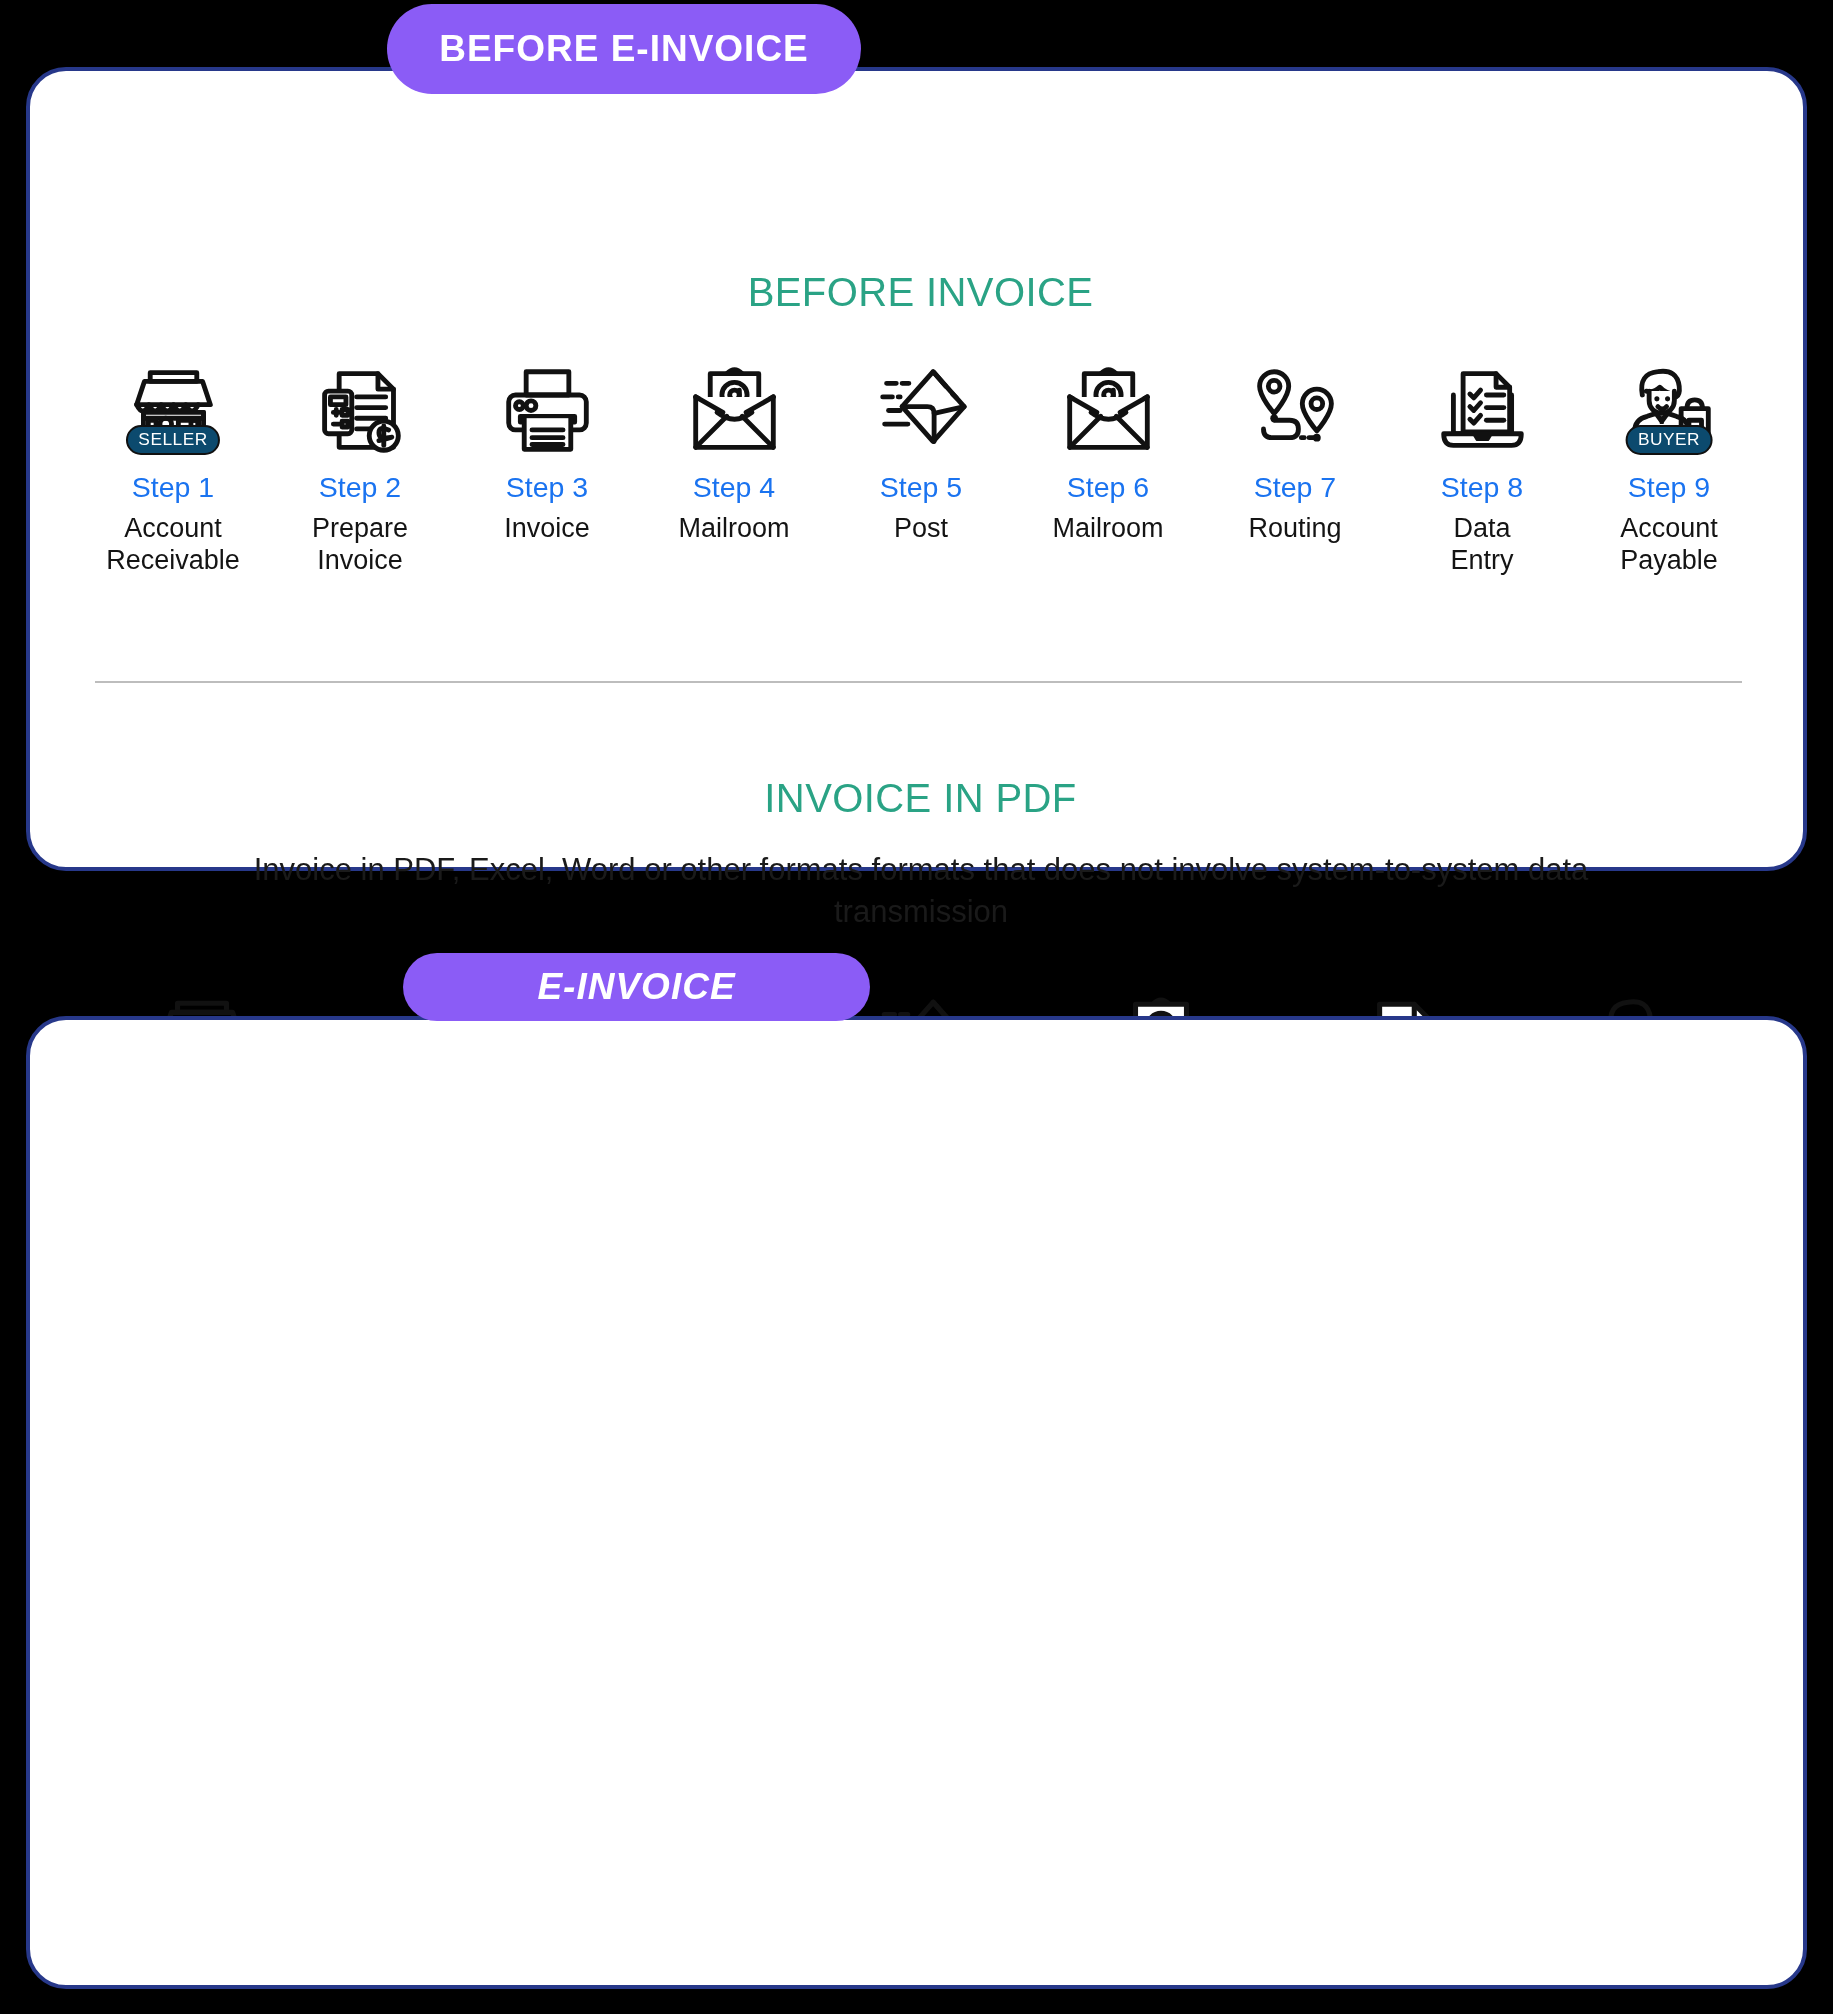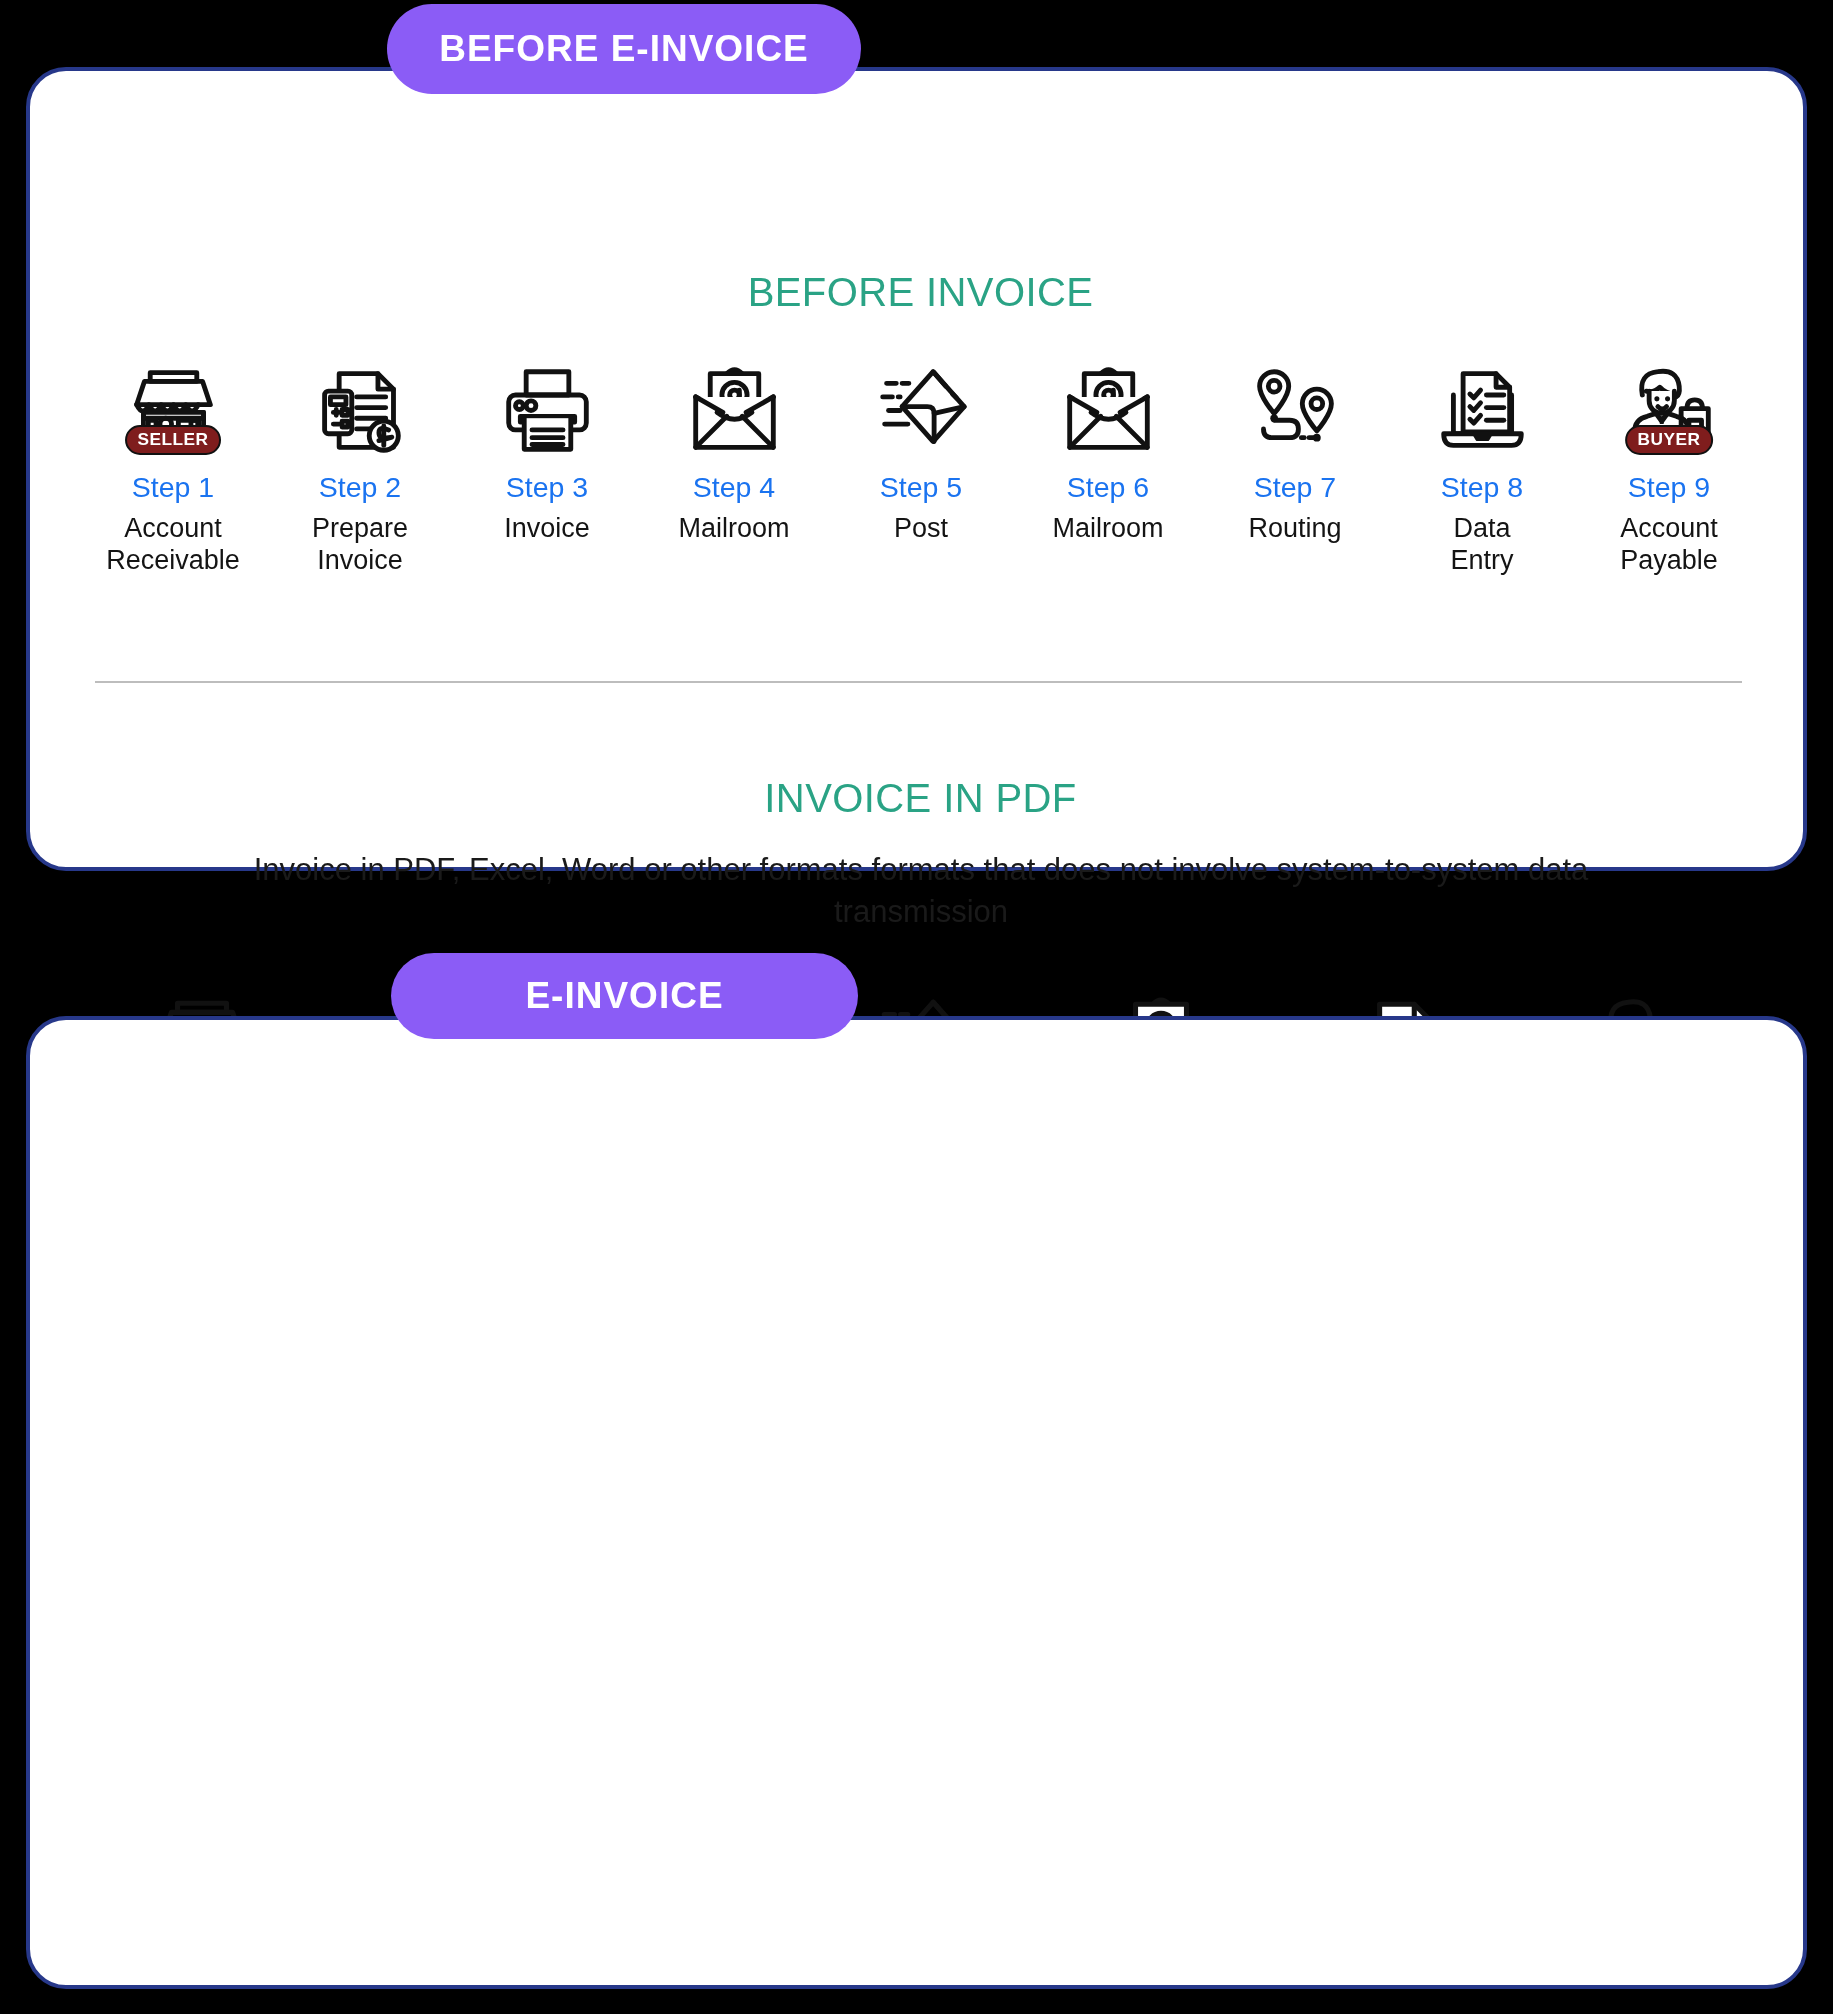--- a/index.html
+++ b/index.html
@@ -28,21 +28,21 @@
     border-radius: 50px;
     display: flex;
     align-items: center;
     justify-content: center;
     color: #ffffff;
     font-weight: bold;
     letter-spacing: 1px;
     z-index: 6;
   }
   #pill-before { left: 387px; top: 3.5px; width: 474px; height: 90px; font-size: 37px; }
-  #pill-einvoice { left: 391px; top: 953px; width: 467px; height: 86px; font-size: 37px; }
+  #pill-einvoice { left: 403px; top: 953px; width: 467px; height: 68px; font-size: 37px; font-style: italic; }
 
   
   .section-head {
     text-align: center;
     color: #2aa385;
     font-size: 40px;
     font-weight: 400;
     letter-spacing: 0.4px;
   }
   .section-sub {
@@ -95,28 +95,27 @@
   #row-pdf .step-icon { height: 111px; }
 
   #heading-paper { position: absolute; left: 0; top: 199px; width: 1781px; }
   #divider { position: absolute; left: 65px; top: 610px; width: 1647px; height: 1.7px; background:#bdbdbd; }
   #heading-pdf { position: absolute; left: 0; top: 705px; width: 1781px; }
   #sub-pdf { position: absolute; left: 156px; top: 778px; width: 1470px; }
 
   
   .badge {
     position: absolute;
-    background: #7f1d1d;
+    background: #0c4a6e;
     border-radius: 864px;
     color: #ffffff;
     display: flex; align-items: center; justify-content: center;
     font-size: 16.4px; letter-spacing: 0.5px;
     padding: 2.6px 10.4px;
     border: 2.6px solid #111;
-    font-weight: bold;
   }
   .icon-box { position: relative; }
   svg { display: block; }
 </style>
 </head>
 <body>
 
 <div class="page">
 
   <div class="card" id="card-before">

